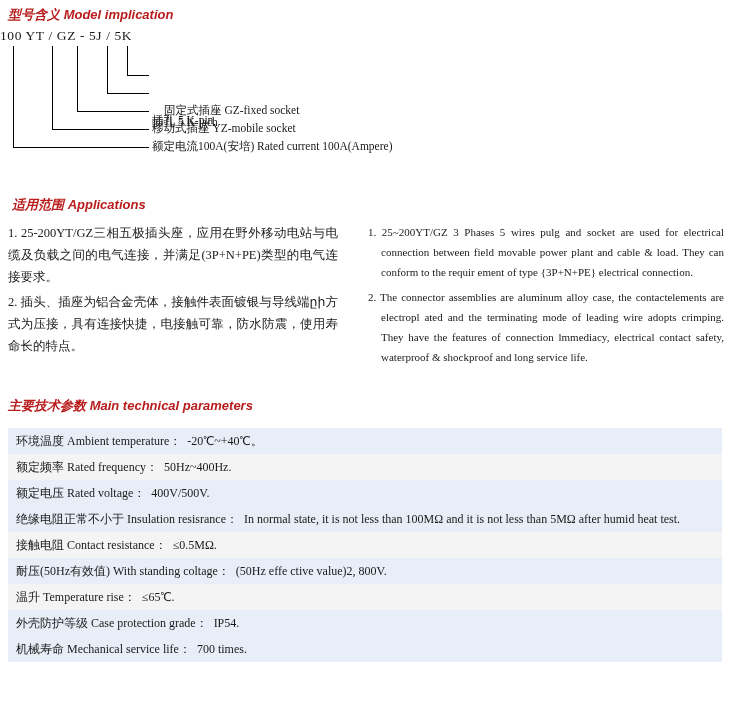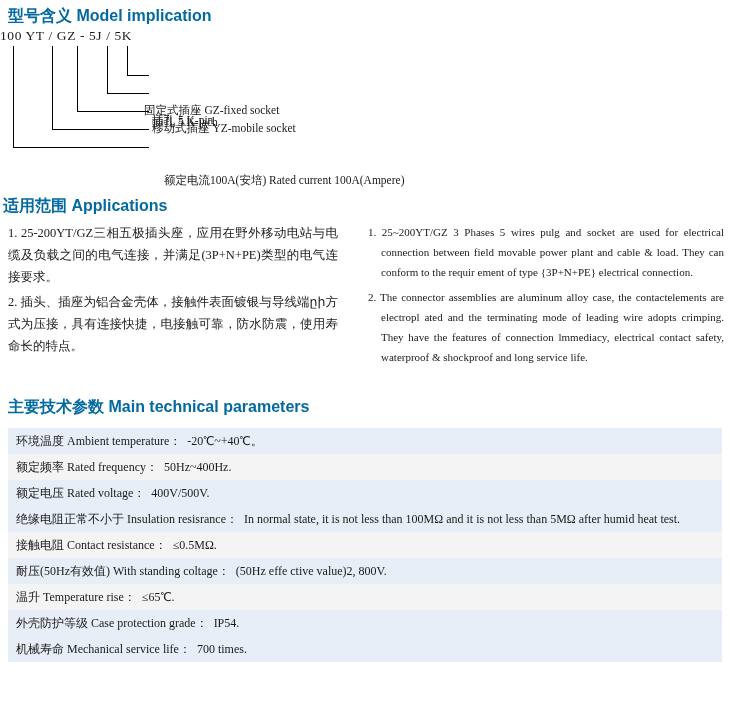--- a/index.html
+++ b/index.html
@@ -12,23 +12,24 @@
     width: 730px;
     height: 726px;
     position: relative;
     font-family: "Liberation Serif", serif;
     color: #1a1a1a;
     overflow: hidden;
   }
   .section-title {
     font-family: "Liberation Sans", sans-serif;
     font-weight: bold;
-    font-size: 16px;
-    color: #0369a1;
+    font-size: 13px;
+    color: #b91c1c;
     letter-spacing: 0px;
+    font-style: italic;
   }
   .section-title .en {
     font-family: "Liberation Sans", sans-serif;
     font-weight: bold;
   }
 
   
   #model-section {
     position: absolute;
     left: 8px;
@@ -63,21 +64,21 @@
   }
   .leader-label {
     position: absolute;
     font-size: 11.5px;
     font-family: "Liberation Serif", serif;
     white-space: nowrap;
     line-height: 12px;
   }
 
   
-  #apps-title { position: absolute; left: 3px; top: 196px; }
+  #apps-title { position: absolute; left: 12px; top: 196px; }
   #apps-cn {
     position: absolute;
     left: 8px;
     top: 222px;
     width: 330px;
     font-size: 12.5px;
     line-height: 22px;
     font-family: "Liberation Serif", serif;
     text-align: justify;
   }
@@ -137,23 +138,23 @@
   <div class="vline" style="left:13px;  top:0px;  height:101px;"></div>
 
   <div class="hline" style="left:127px; top:29px;  width:22px;"></div>
   <div class="hline" style="left:107px; top:47px;  width:42px;"></div>
   <div class="hline" style="left:77px;  top:65px;  width:72px;"></div>
   <div class="hline" style="left:52px;  top:83px;  width:97px;"></div>
   <div class="hline" style="left:13px;  top:101px; width:136px;"></div>
 
   <div class="leader-label" style="left:152px; top:22px;margin-top:48px;">插孔  5  K-jach</div>
   <div class="leader-label" style="left:152px; top:40px;margin-top:28px;">插孔  5  K-pin</div>
-  <div class="leader-label" style="left:144px; top:58px;">固定式插座  GZ-fixed socket</div>
+  <div class="leader-label" style="left:164px; top:58px;">固定式插座  GZ-fixed socket</div>
   <div class="leader-label" style="left:152px; top:76px;">移动式插座  YZ-mobile socket</div>
-  <div class="leader-label" style="left:164px; top:94px;margin-top:34px;">额定电流100A(安培) Rated current 100A(Ampere)</div>
+  <div class="leader-label" style="left:152px; top:94px;">额定电流100A(安培) Rated current 100A(Ampere)</div>
 </div>
 
 <div id="apps-title" class="section-title">
   <span>适用范围</span>
   <span class="en">Applications</span>
 </div>
 
 <div id="apps-cn">
   <p>1. 25-200YT/GZ三相五极插头座，应用在野外移动电站与电缆及负载之间的电气连接，并满足(3P+N+PE)类型的电气连接要求。</p>
   <p>2. 插头、插座为铝合金壳体，接触件表面镀银与导线端ըի方式为压接，具有连接快捷，电接触可靠，防水防震，使用寿命长的特点。</p>

